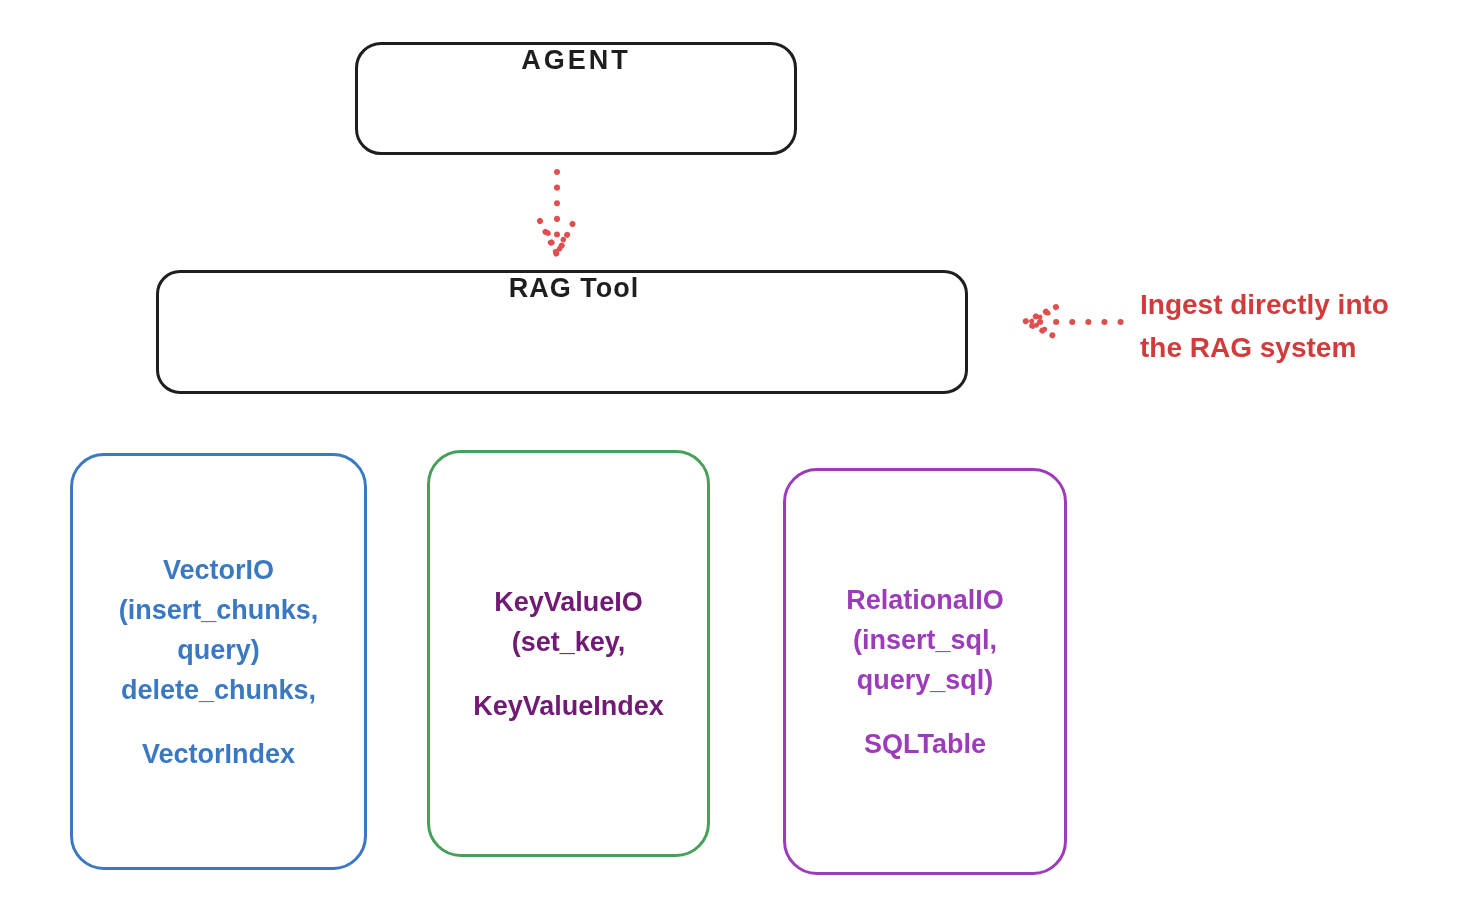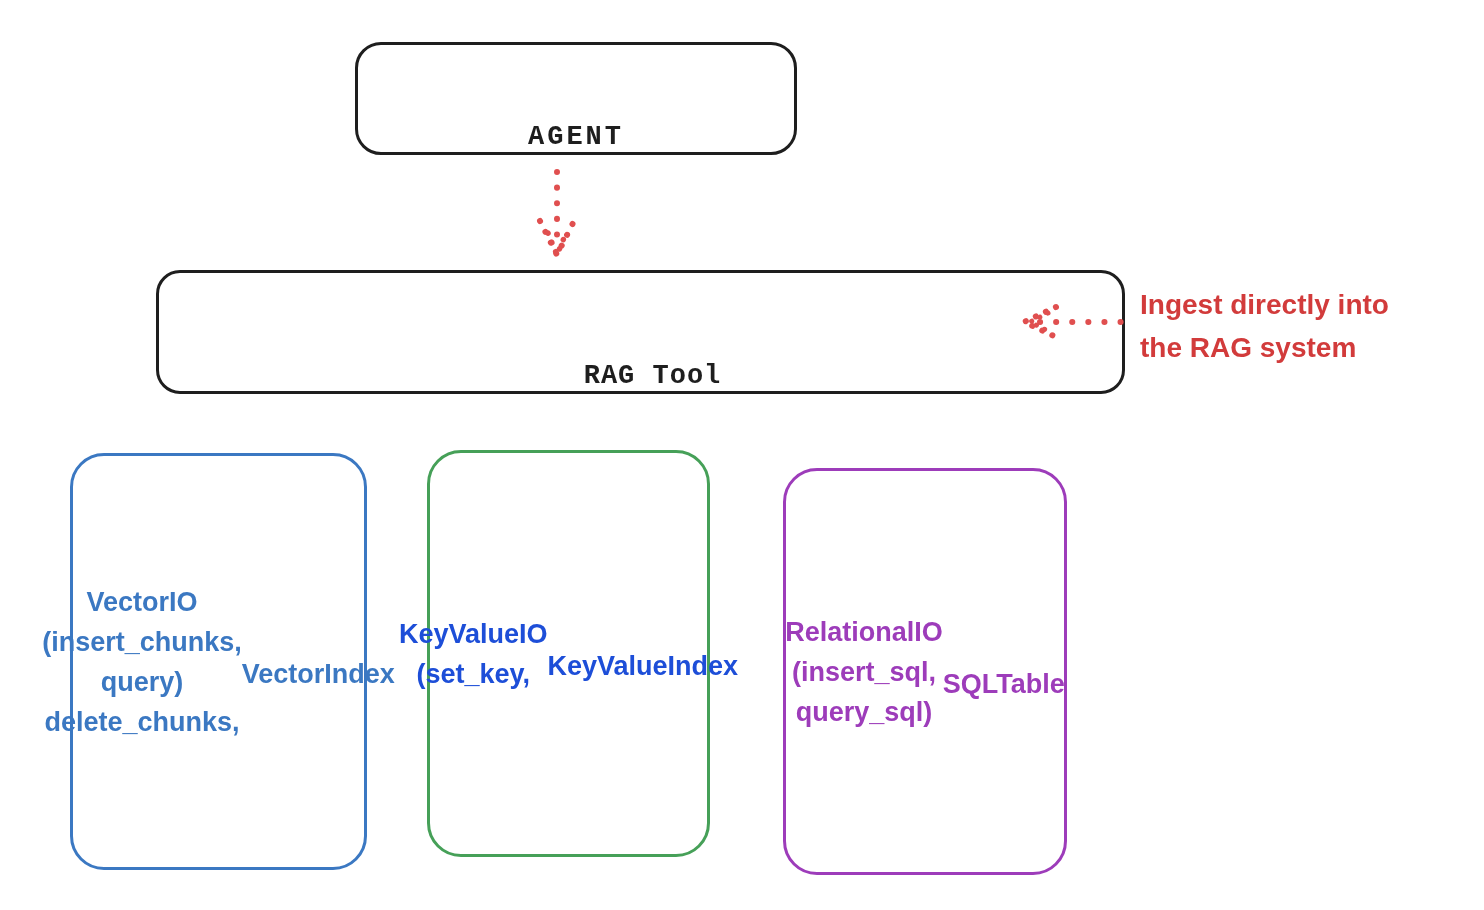--- a/index.html
+++ b/index.html
@@ -13,47 +13,46 @@
   }
   .canvas {
     position: absolute; inset: 0;
     width: 1484px; height: 910px;
   }
   
   .node {
     position: absolute;
     border: 3.5px solid #1e1e1e;
     border-radius: 26px;
-    display: flex; align-items: flex-end; justify-content: center;
+    display: flex; align-items: flex-start; justify-content: center;
     background: #ffffff;
     color: #1e1e1e;
-    font-family: Liberation Mono, monospace;
   }
   .node-label {
     font-size: 27px;
     font-weight: 700;
     letter-spacing: 1px;
     color: #1e1e1e;
   }
   .node-agent { left: 355px; top: 42px; width: 442px; height: 113px; }
   .node-agent .node-label { letter-spacing: 3px; }
-  .node-rag   { left: 156px; top: 270px; width: 969px; height: 124px; border-radius: 24px; padding-left: 24px; }
+  .node-rag   { left: 156px; top: 270px; width: 812px; height: 124px; border-radius: 24px; padding-left: 24px; }
 
   
   .card {
     position: absolute;
     border-radius: 34px;
     border: 3.5px solid;
     background: #ffffff;
-    display: flex; flex-direction: row;
+    display: flex; flex-direction: column;
     align-items: center; justify-content: center;
     text-align: center;
   }
   .card-vector     { left: 70px;  top: 453px; width: 297px; height: 417px; border-color: #3b78c2; color: #3b78c2; }
-  .card-keyvalue   { left: 427px; top: 450px; width: 283px; height: 407px; border-color: #46a058; color: #1d4ed8; }
+  .card-keyvalue   { left: 427px; top: 450px; width: 283px; height: 407px; border-color: #46a058; color: #701a75; }
   .card-relational { left: 783px; top: 468px; width: 284px; height: 407px; border-color: #9d3cba; color: #9d3cba; }
   .card-line, .card-footer {
     font-size: 27px;
     font-weight: 600;
     line-height: 40px;
     white-space: nowrap;
   }
   .card-footer { margin-top: 24px; }
 
   

